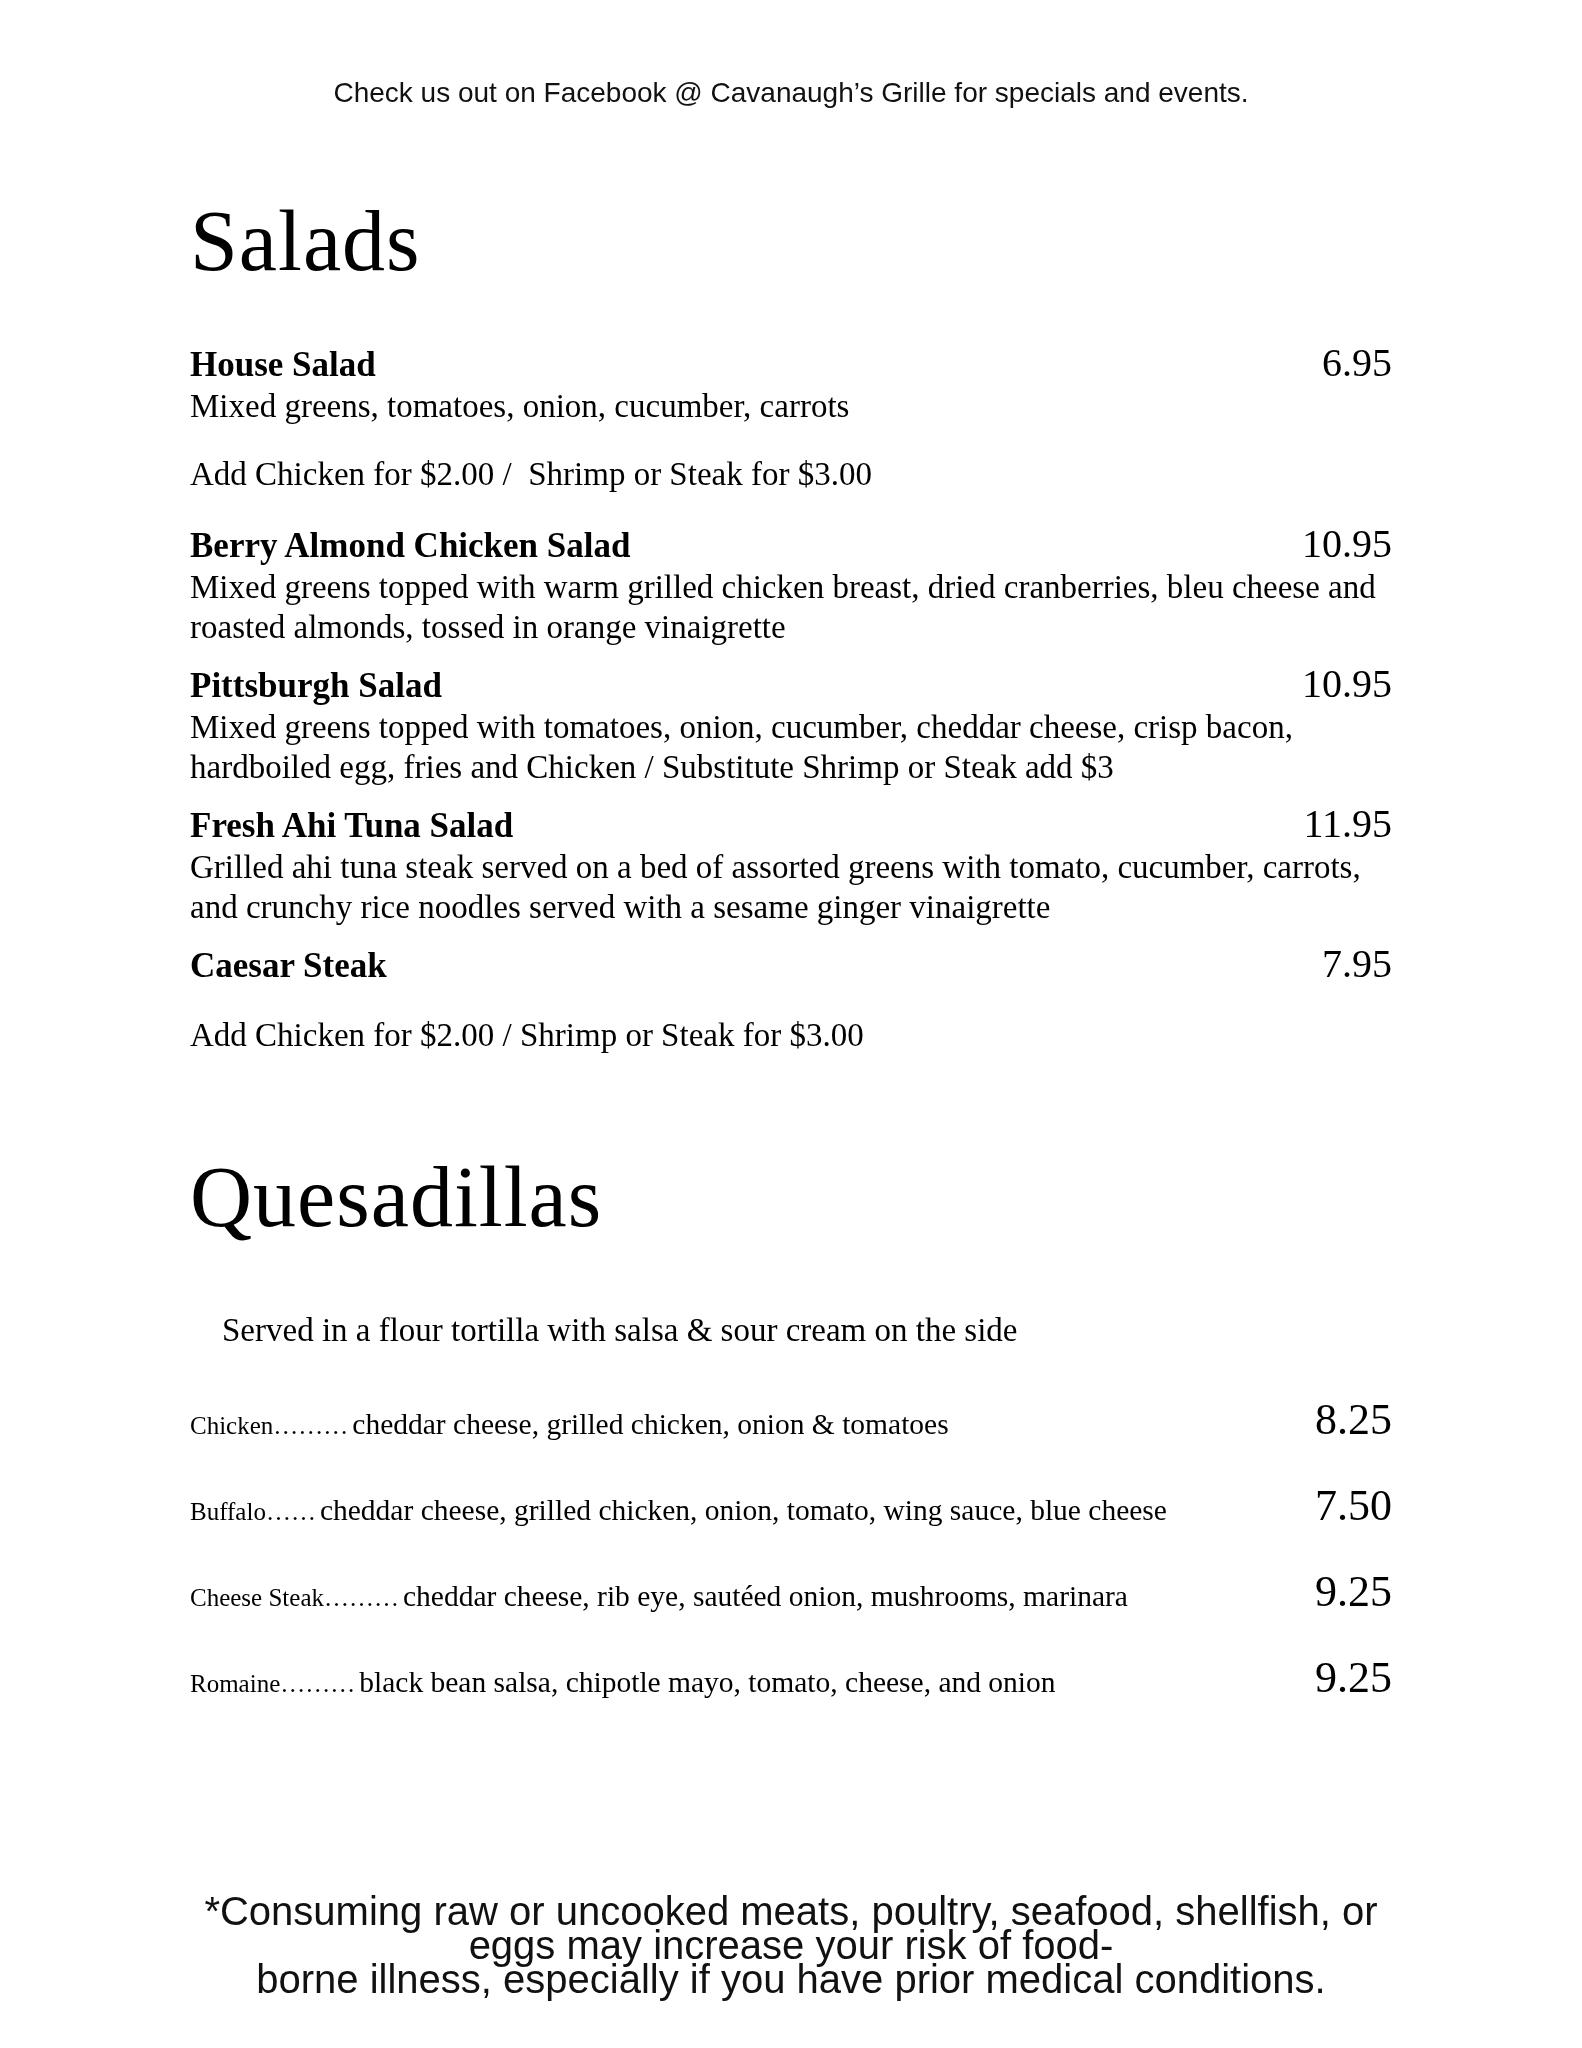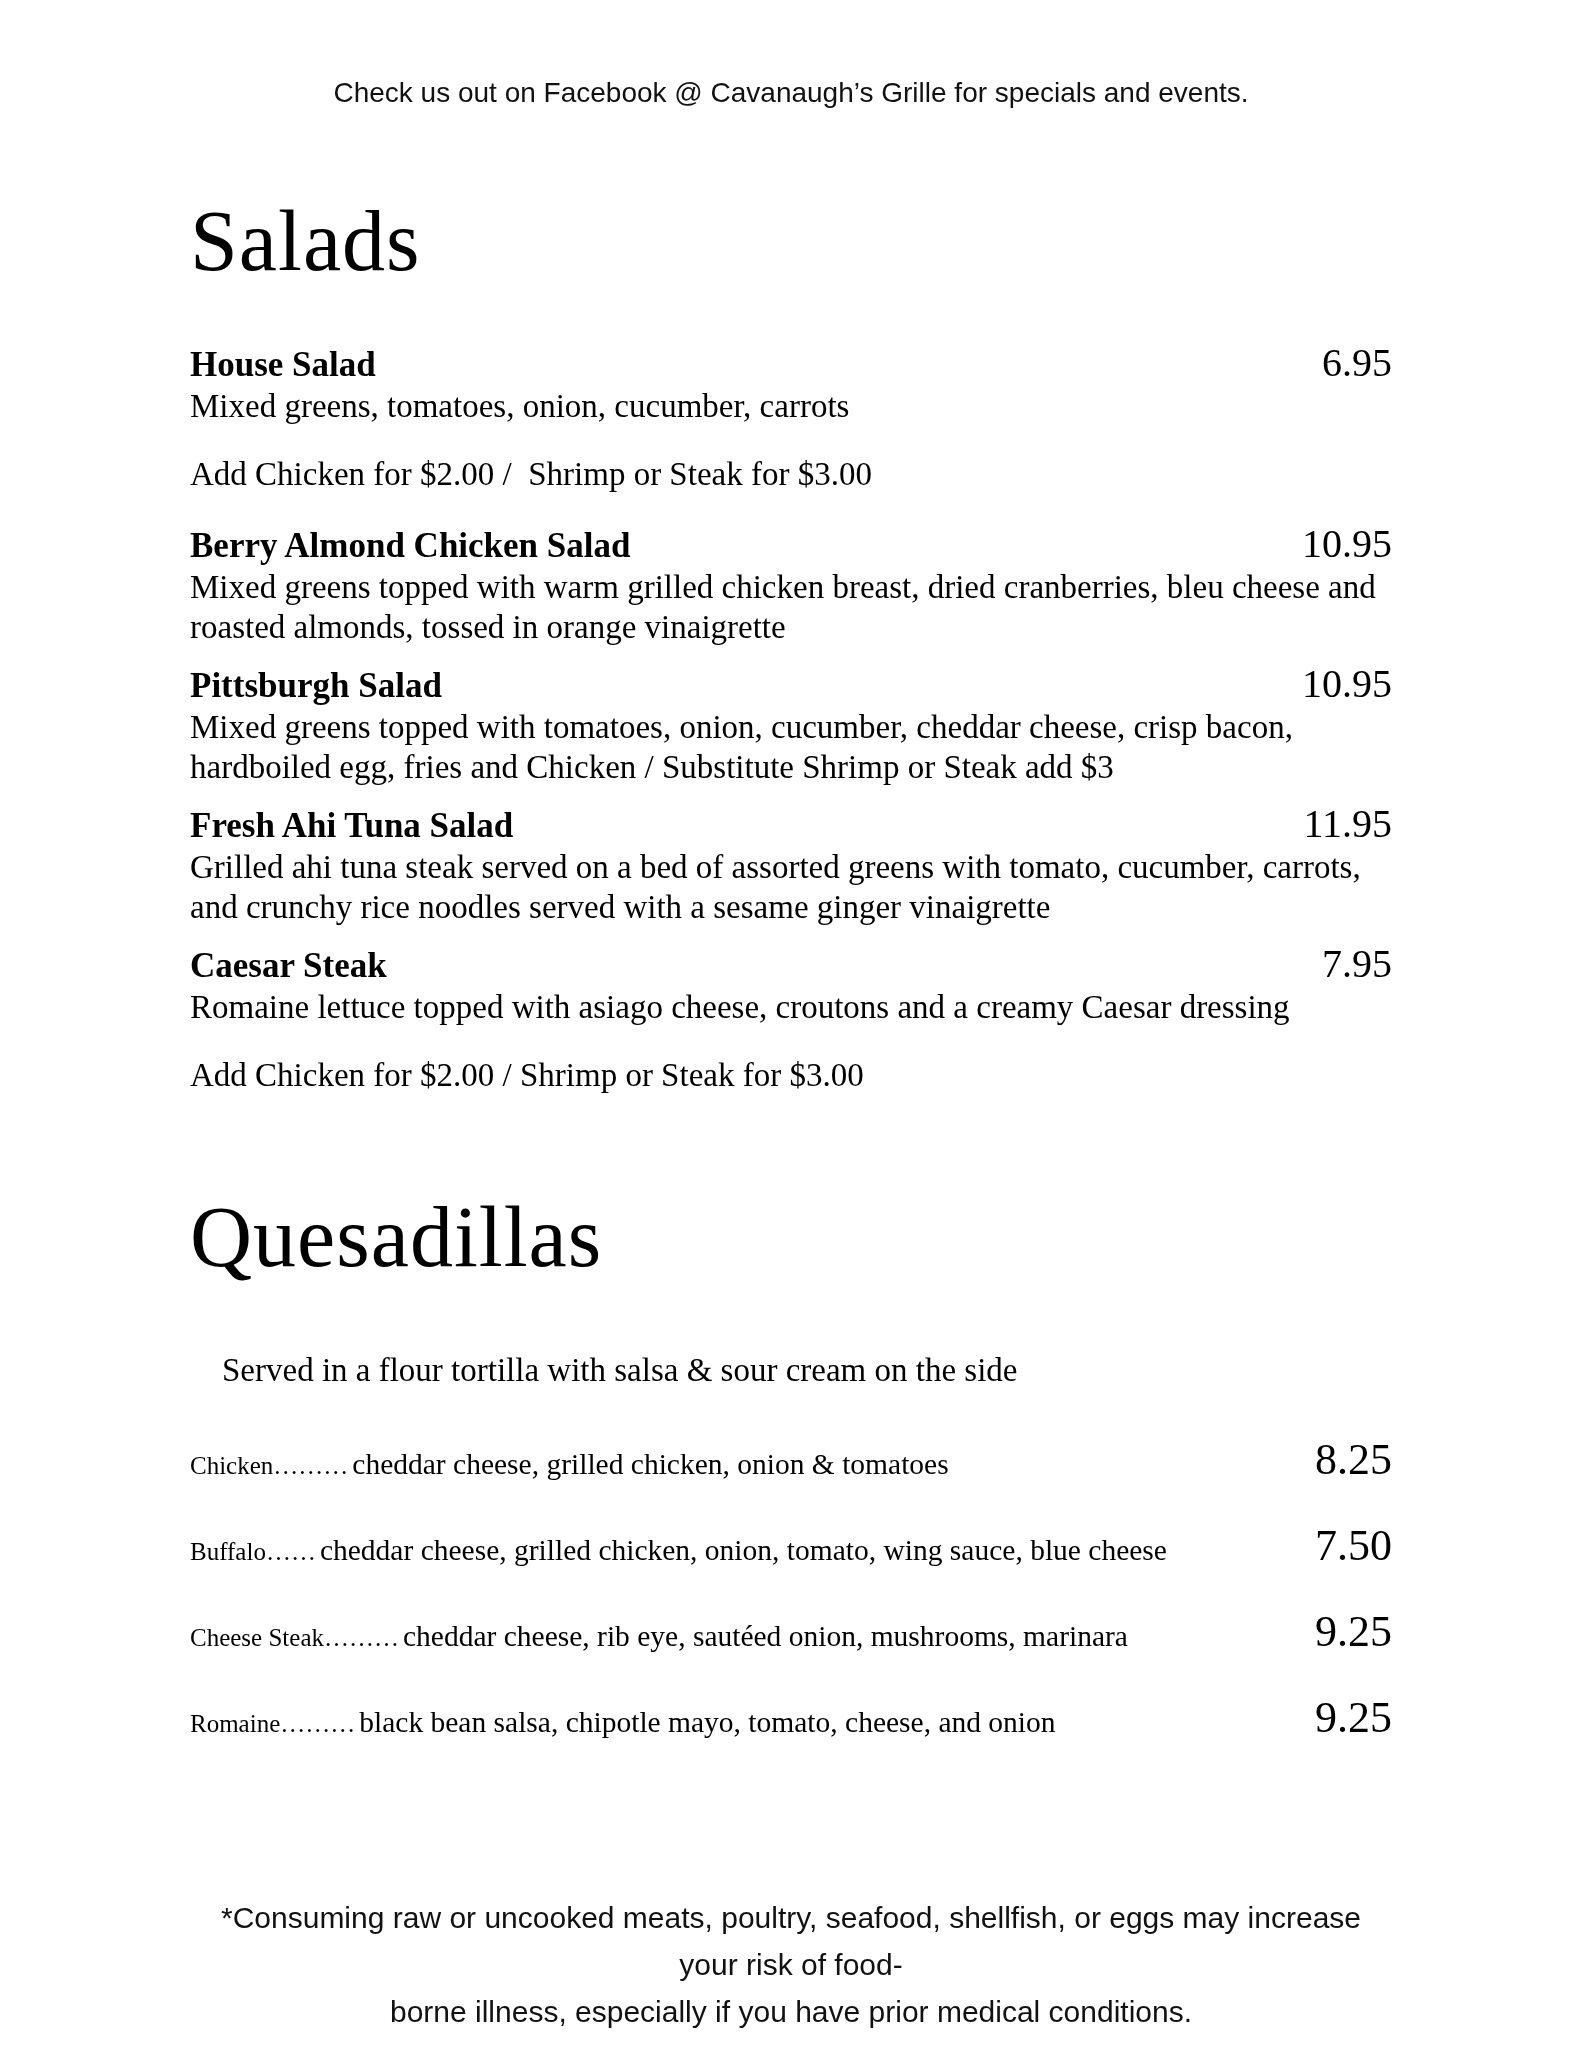--- a/index.html
+++ b/index.html
@@ -74,22 +74,22 @@
   .q-desc { font-size: 29.5px; }
   .q-price { font-size: 44px; margin-left: 12px; }
 
   .page-footer {
     position: absolute;
     left: 190px;
     right: 190px;
     top: 1894px;
     text-align: center;
     font-family: "Liberation Sans", "DejaVu Sans", sans-serif;
-    font-size: 30px;
-    line-height: 47px;
+    font-size: 40px;
+    line-height: 34px;
     color: #111111;
   }
 </style>
 </head>
 <body>
 
 <div class="page">
 
   <div class="page-header">Check us out on Facebook @ Cavanaugh’s Grille for specials and events.</div>
 
@@ -128,21 +128,20 @@
         <span class="item-price">11.95</span>
       </div>
       <div class="item-desc">Grilled ahi tuna steak served on a bed of assorted greens with tomato, cucumber, carrots, and crunchy rice noodles served with a sesame ginger vinaigrette</div>
     </div>
 
     <div class="item">
       <div class="item-row">
         <span class="item-name">Caesar Steak</span>
         <span class="item-price">7.95</span>
       </div>
-      <div class="item-desc">Romaine lettuce topped with asiago cheese, croutons and a creamy Caesar dressing</div>
     </div>
     <div class="note">Add Chicken for $2.00 / Shrimp or Steak for $3.00</div>
 
     <h1 class="section-title ques-title">Quesadillas</h1>
 
     <div class="section-subtitle">Served in a flour tortilla with salsa &amp; sour cream on the side</div>
 
     <div class="q-row first-q">
       <span class="q-left"><span class="q-name">Chicken………</span> <span class="q-desc">cheddar cheese, grilled chicken, onion &amp; tomatoes</span></span>
       <span class="q-price">8.25</span>

